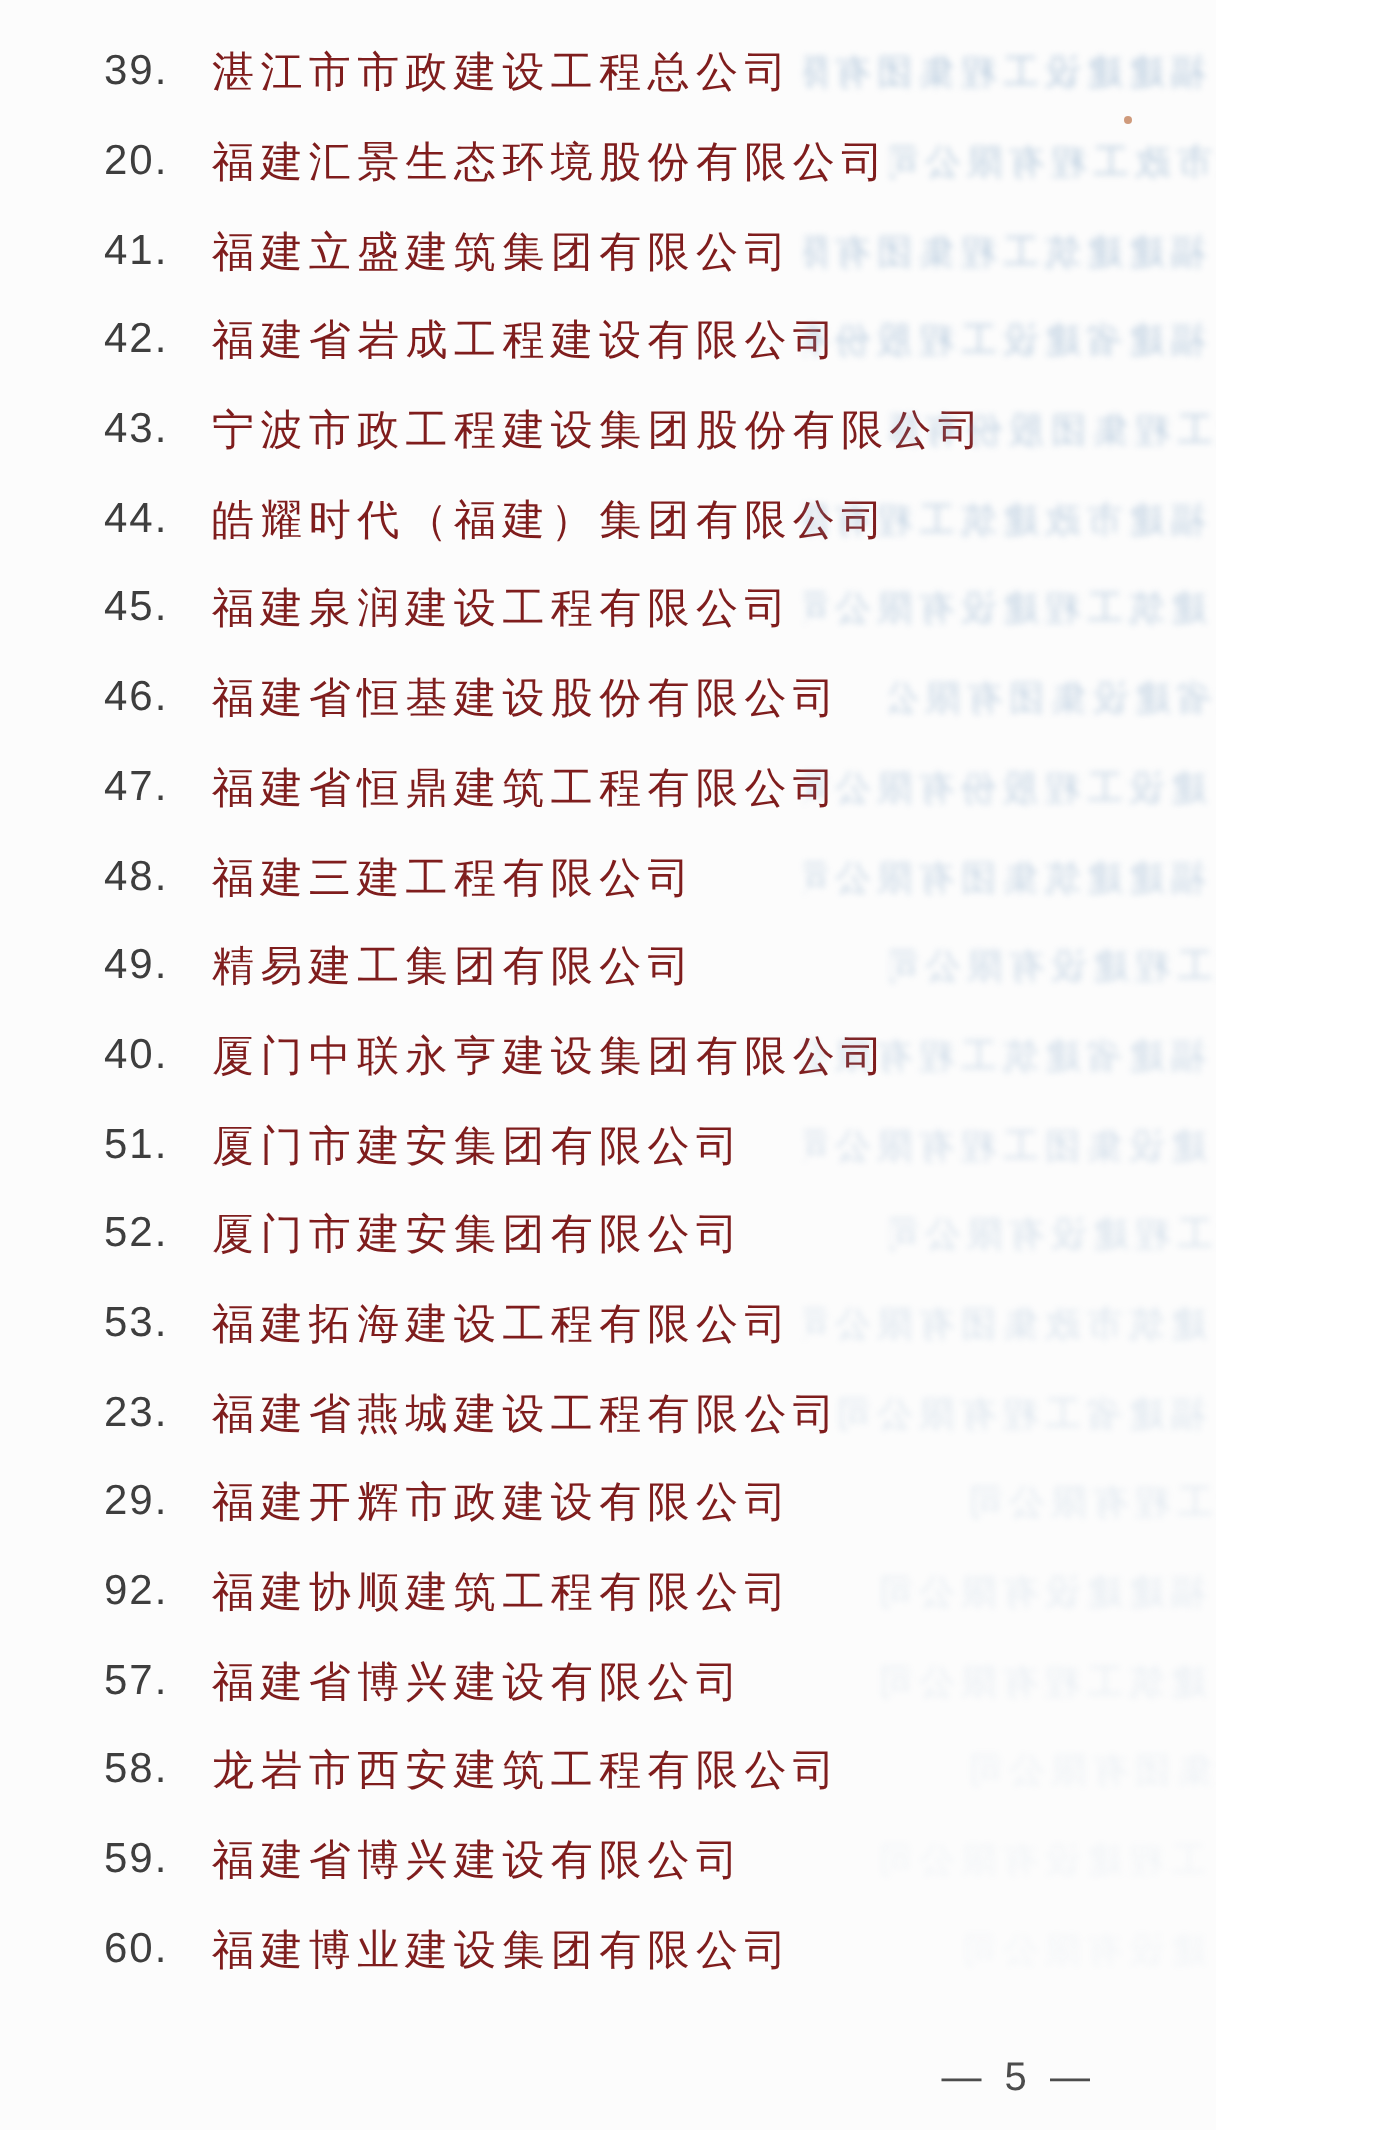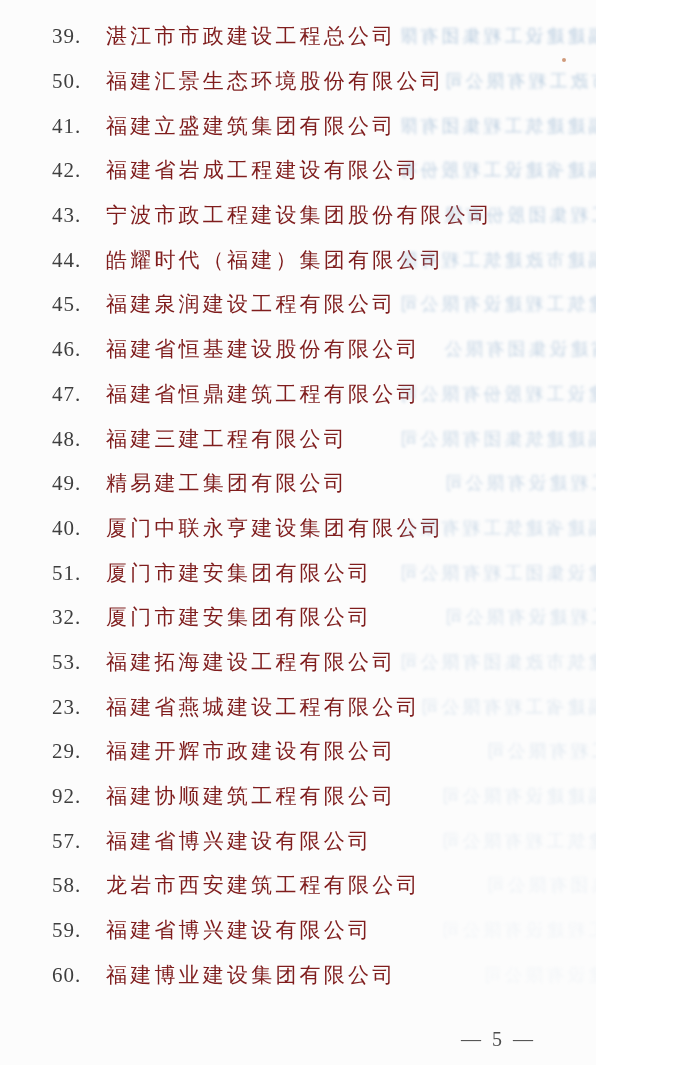--- a/index.html
+++ b/index.html
@@ -6,21 +6,22 @@
     margin: 0;
     padding: 0;
     background: #ffffff;
   }
   .page {
     position: relative;
     width: 596px;
     height: 1065px;
     background: #fcfcfc;
     overflow: hidden;
-    font-family: Liberation Serif, serif;
+    font-family: Liberation Sans, sans-serif;
+    padding-left: 12px;
   }
   .company-list {
     position: absolute;
     left: 0;
     top: 14px;
     width: 100%;
   }
   .row {
     position: relative;
     height: 44.7px;
@@ -83,21 +84,21 @@
 <div class="page">
 
   <div class="company-list">
 
   <div class="row">
         <span class="num">39.</span>
         <span class="name">湛江市市政建设工程总公司</span>
         <span class="ghost" style="color: rgb(127, 163, 198); opacity: 0.5;">61. 福建建设工程集团有限公司</span>
       </div>
       <div class="row">
-        <span class="num">50.</span>
+        <span class="num">20.</span>
         <span class="name">福建汇景生态环境股份有限公司</span>
         <span class="ghost wide" style="color: rgb(127, 163, 198); opacity: 0.488;">62. 建设市政工程有限公司</span>
       </div>
       <div class="row">
         <span class="num">41.</span>
         <span class="name">福建立盛建筑集团有限公司</span>
         <span class="ghost" style="color: rgb(127, 163, 198); opacity: 0.476;">63. 福建建筑工程集团有限</span>
       </div>
       <div class="row">
         <span class="num">42.</span>
@@ -143,21 +144,21 @@
         <span class="num">40.</span>
         <span class="name">厦门中联永亨建设集团有限公司</span>
         <span class="ghost" style="color: rgb(127, 163, 198); opacity: 0.35;">72. 福建省建筑工程有限公司</span>
       </div>
       <div class="row">
         <span class="num">51.</span>
         <span class="name">厦门市建安集团有限公司</span>
         <span class="ghost" style="color: rgb(127, 163, 198); opacity: 0.32;">73. 建设集团工程有限公司</span>
       </div>
       <div class="row">
-        <span class="num">32.</span>
+        <span class="num">52.</span>
         <span class="name">厦门市建安集团有限公司</span>
         <span class="ghost wide" style="color: rgb(127, 163, 198); opacity: 0.29;">74. 福建工程建设有限公司</span>
       </div>
       <div class="row">
         <span class="num">53.</span>
         <span class="name">福建拓海建设工程有限公司</span>
         <span class="ghost" style="color: rgb(127, 163, 198); opacity: 0.26;">75. 建筑市政集团有限公司</span>
       </div>
       <div class="row">
         <span class="num">23.</span>

